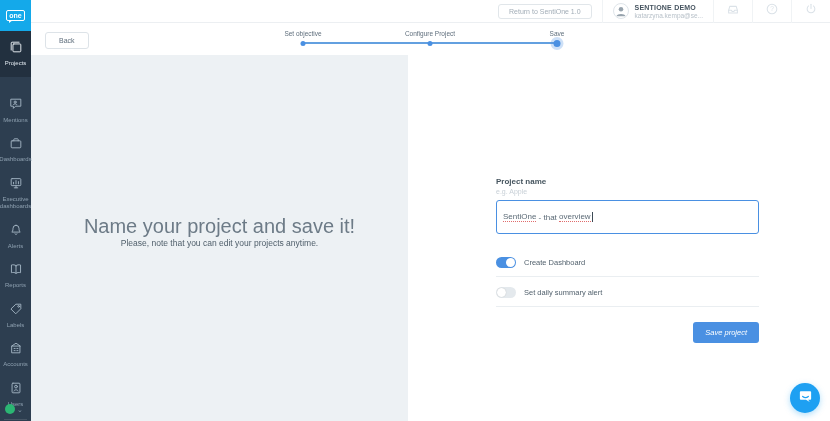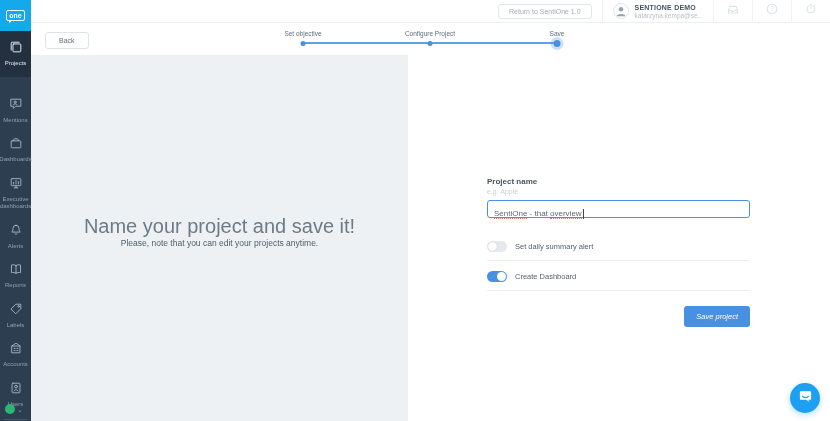--- a/index.html
+++ b/index.html
@@ -51,24 +51,24 @@
   .step-label.s1 { left:0; }
   .step-label.s2 { left:50%; }
   .step-label.s3 { left:100%; }
 
   
   #content { position:absolute; left:31px; top:55px; width:799px; height:366px; display:flex; }
   #left-panel { width:377px; height:100%; background:#edf1f4; text-align:center; }
   #left-title { margin-top:160px; font-size:20px; font-weight:400; color:#6d7b87; }
   #left-subtitle { font-size:8.5px; color:#4f5e6a; }
   #right-panel { flex:1; background:#fff; position:relative; }
-  #project-form { position:absolute; left:79px; top:122px; width:263px; }
+  #project-form { position:absolute; left:88px; top:122px; width:263px; }
   #name-label { font-size:8px; font-weight:bold; color:#46555f; }
   #name-hint { font-size:7px; color:#c8d0d7; margin-top:2px; }
-  #name-input { margin-top:5px; height:17px; border:1px solid #4a90e2; border-radius:3px; background:#fff; display:flex; align-items:flex-start; padding:8px 6px; font-size:8px; color:#5b6a76; cursor:text; }
+  #name-input { margin-top:5px; height:17px; border:1px solid #4a90e2; border-radius:3px; background:#fff; display:flex; align-items:center; padding:16px 6px; font-size:8px; color:#5b6a76; cursor:text; }
   .misspell { border-bottom:1px dotted #e06c6c; }
   .caret { display:inline-block; width:1px; height:10px; background:#3c4a55; margin-left:1px; }
   #toggles { margin-top:18px; }
   .toggle-row { display:flex; align-items:center; padding:5px 0 8px 0; border-bottom:1px solid #eaeef1; cursor:pointer; }
   .toggle-row + .toggle-row { margin-top:5px; }
   .switch { position:relative; width:20px; height:11px; border-radius:6px; flex:0 0 auto; }
   .switch .knob { position:absolute; top:1px; width:9px; height:9px; border-radius:50%; background:#fff; }
   .switch.on { background:#4a90e2; }
   .switch.on .knob { right:1px; }
   .switch.off { background:#e4e9ed; }
@@ -228,30 +228,30 @@
         <div id="name-label">Project name</div>
         <div id="name-hint">e.g. Apple</div>
         <div id="name-input">
           <span class="misspell">SentiOne</span>
             <span style="white-space:pre"> - that </span>
             <span class="misspell">overview</span>
             <span class="caret"></span>
         </div>
         <div id="toggles">
           <div class="toggle-row">
+            <span class="switch on">
+                <span class="knob"></span>
+              </span>
+            <span class="toggle-label">Create Dashboard</span>
+          </div>
+          <div class="toggle-row">
             <span class="switch off">
                 <span class="knob"></span>
               </span>
             <span class="toggle-label">Set daily summary alert</span>
-          </div>
-          <div class="toggle-row">
-            <span class="switch on">
-                <span class="knob"></span>
-              </span>
-            <span class="toggle-label">Create Dashboard</span>
           </div>
         </div>
         <div id="save-row">
           <button id="save-btn">Save project</button>
         </div>
       </div>
     </div>
   </div>
 
   <div id="chat-btn">

